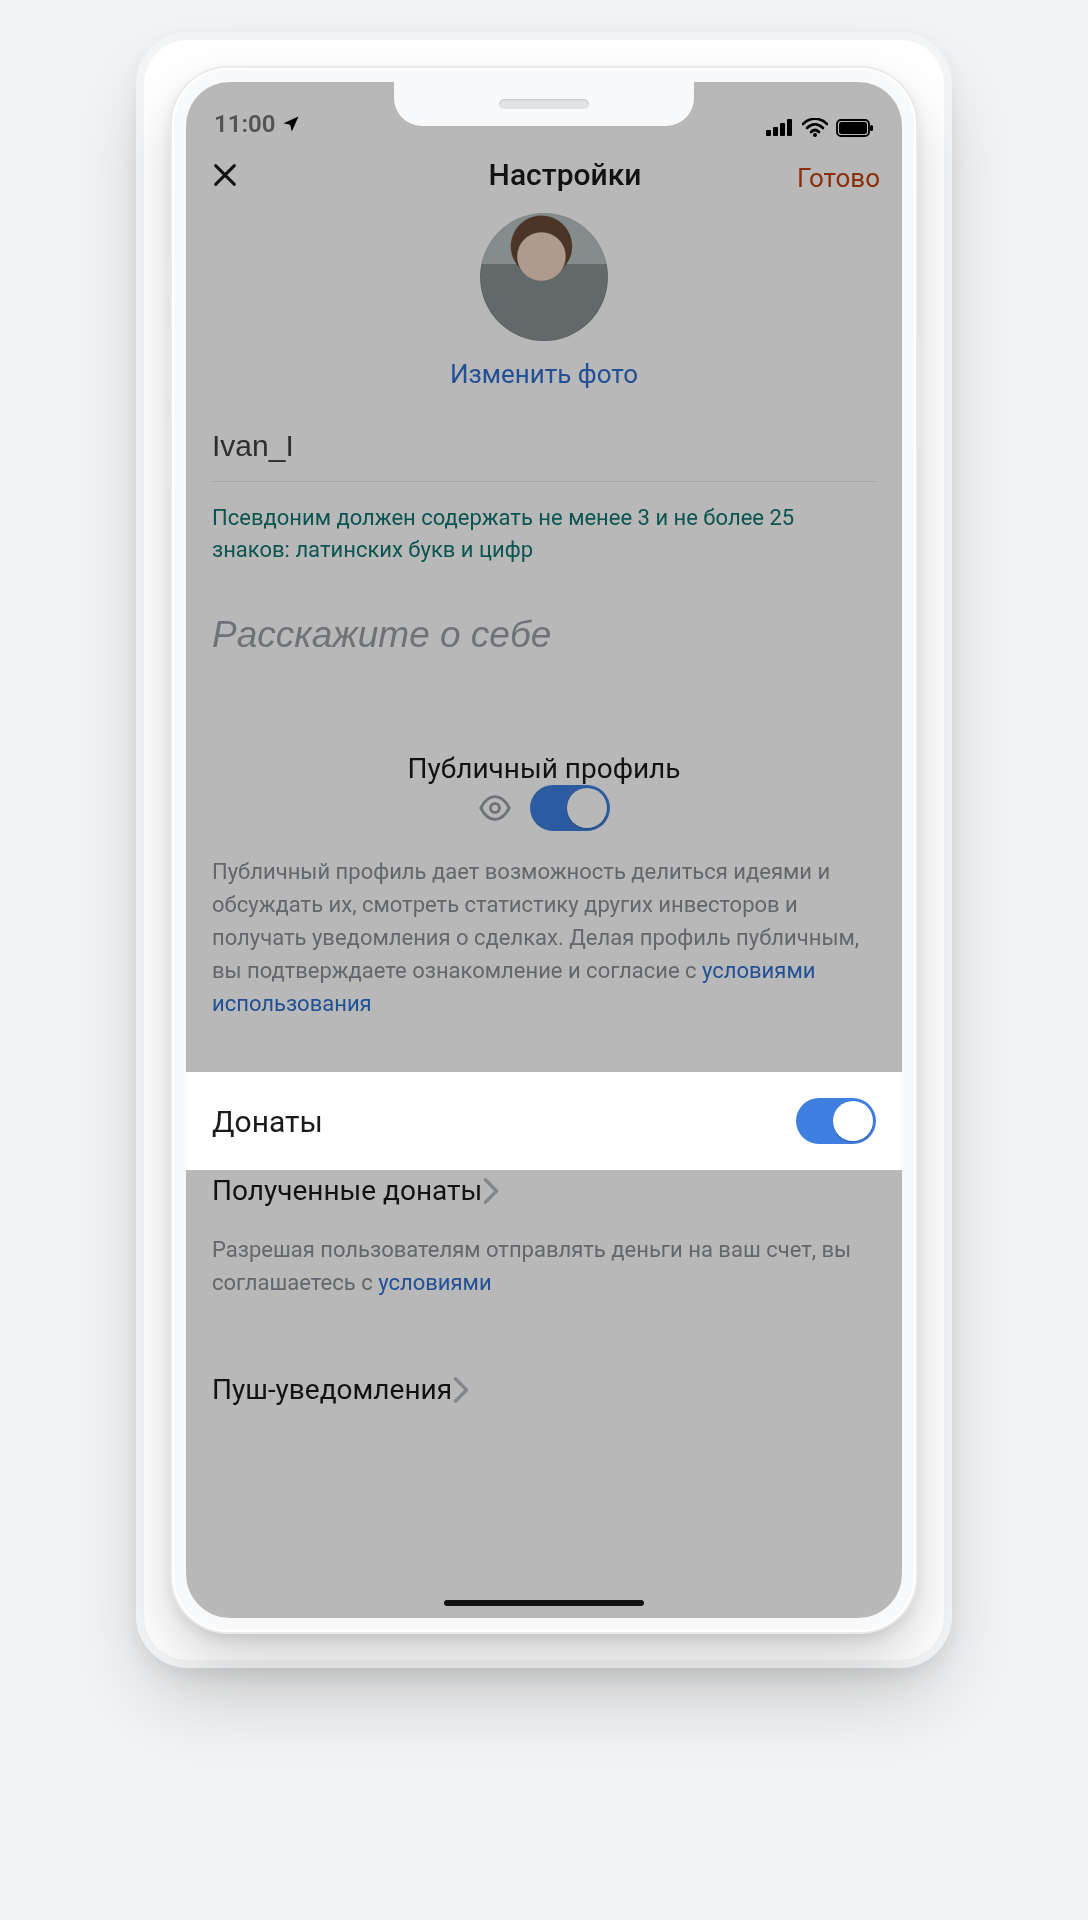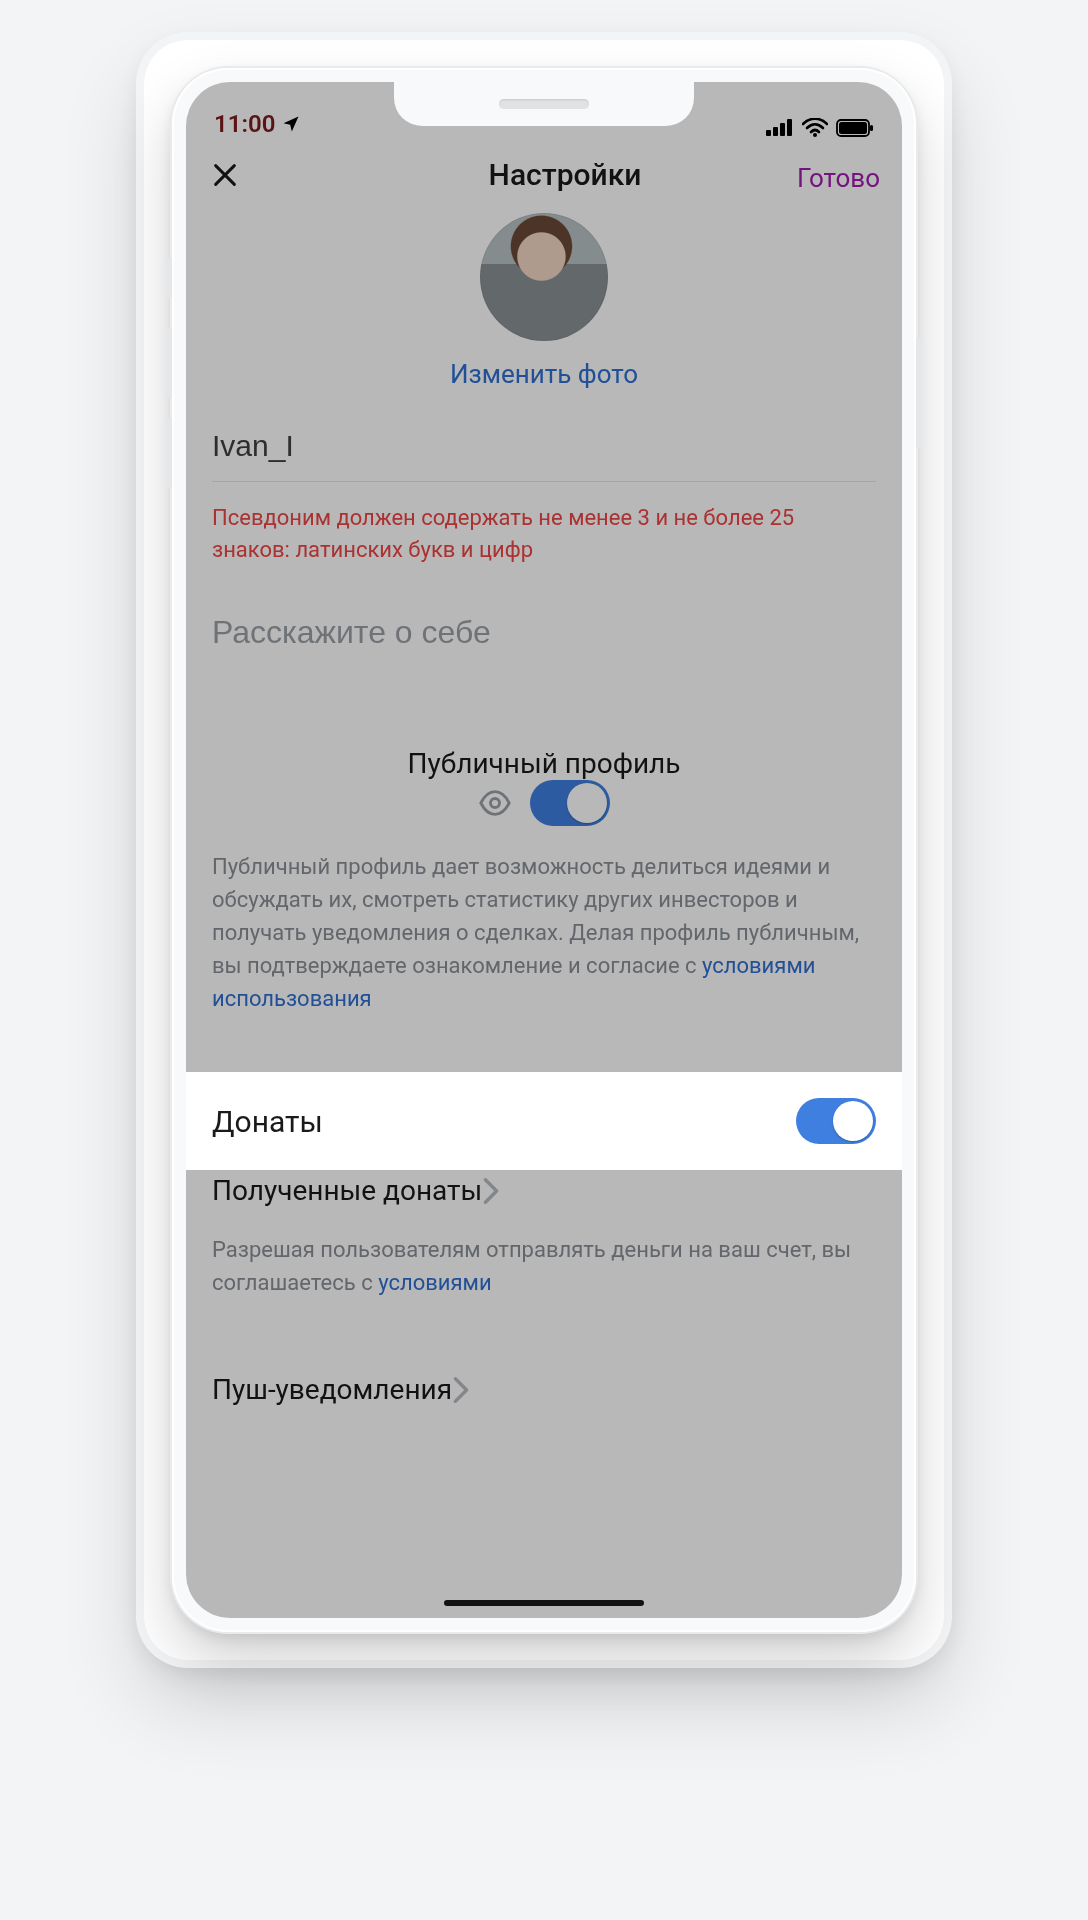--- a/index.html
+++ b/index.html
@@ -81,60 +81,60 @@
   }
   .content {
     position: absolute; inset: 0;
     display: flex; flex-direction: column;
     background: #ffffff;
   }
   .status-bar {
     height: 60px;
     display: flex; align-items: flex-end; justify-content: space-between;
     padding: 0 28px 4px;
-    font-size: 24px; font-weight: 600; color: #7f1d1d;
+    font-size: 24px; font-weight: 600; color: #737373;
   }
   .status-left { display:flex; align-items:center; gap:6px; }
   .status-right { display:flex; align-items:center; gap:8px; }
   .nav-bar {
     display: flex; align-items: center; justify-content: space-between;
     padding: 14px 22px 10px;
   }
   .nav-title {
     font-size: 30px; font-weight: 500; color: #1a1a1a;
     position:absolute; left:8px; right:0; text-align:center; pointer-events:none;padding-left:34px;
   }
   .nav-bar { position: relative; }
   .nav-close { width:34px; height:34px; display:flex; align-items:center; justify-content:center; }
-  .nav-done { font-size: 26px; color: #a21caf; margin-top: 7px; }
+  .nav-done { font-size: 26px; color: #c2410c; margin-top: 7px; }
   .avatar-wrap { display:flex; flex-direction:column; align-items:center; padding: 10px 0 6px; }
   .avatar {
     width: 128px; height: 128px; border-radius: 50%;
     background:
       radial-gradient(circle at 48% 34%, #f3d7c4 0 22%, transparent 23%),
       radial-gradient(circle at 48% 26%, #6a4a36 0 26%, transparent 27%),
       linear-gradient(180deg,#b9c3c4 0 40%, #8a9293 40% 100%);
     background-color:#b8bfc0;
     box-shadow: inset 0 0 0 1px rgba(0,0,0,0.06);
   }
   .change-photo { margin-top: 18px; font-size: 26px; color:#2f6fd0; }
   .section { padding: 0 26px; }
   .field-input {
     width:100%; border:none; outline:none; background:transparent;
     font-size: 30px; color:#404040; padding: 34px 0 18px;
     border-bottom: 1px solid #e4e5e7;
   }
   .field-input::placeholder { color:#9aa0a6; }
   .helper {
-    font-size: 22px; color:#ef4444; line-height:1.45;
+    font-size: 22px; color:#0f766e; line-height:1.45;
     padding: 20px 0 8px;
   }
   .about-input {
     width:100%; border:none; outline:none; background:transparent;
-    font-size: 32px; color:#4c1d95; padding: 40px 0 26px;
+    font-size: 37px; color:#4c1d95; padding: 40px 0 26px; font-style: italic;
   }
   .about-input::placeholder { color:#9aa0a6; }
   .row {
     display:flex; align-items:center; justify-content:space-between;
     padding: 22px 31px;
     flex-direction: column;
   }
   .row .label { font-size: 28px; color:#1a1a1a; }
   .row .controls { display:flex; align-items:center; gap:18px; }
   .eye { color:#9aa0a6; }

